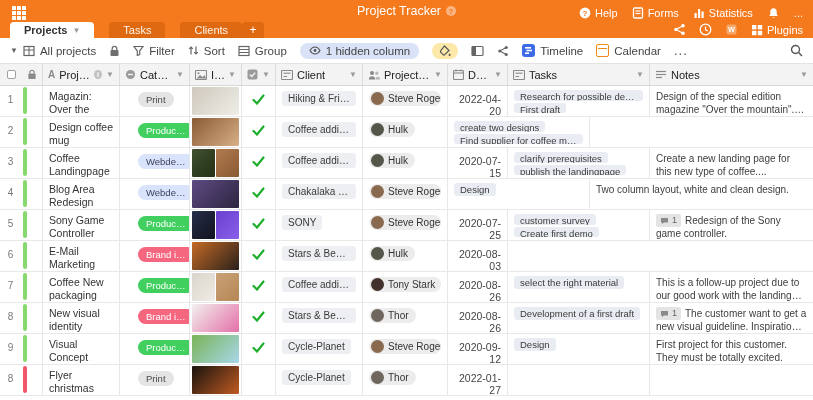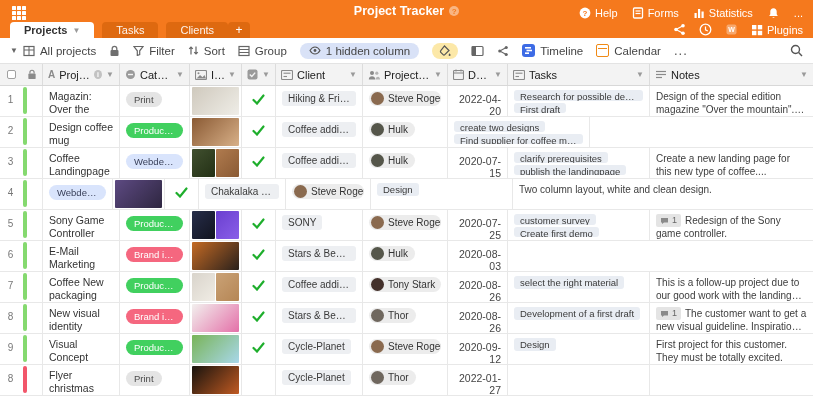--- a/index.html
+++ b/index.html
@@ -5,28 +5,28 @@
   * { box-sizing: border-box; margin: 0; padding: 0; }
   html,body { width: 813px; height: 400px; overflow: hidden; }
   body { font-family: "Liberation Sans", sans-serif; background: #fff; color:#333; }
 
   
   .appbar { background:#F5791D; height:38px; position:relative; }
   .appbar-row1 { display:flex; align-items:center; height:22px; padding:0 10px; position:relative; }
   .grid-logo { display:grid; grid-template-columns:repeat(3,4px); grid-template-rows:repeat(3,4px); gap:1px; margin-left:2px; margin-top:4px; }
   .grid-logo i { background:#fff; display:block; border-radius:0.5px; }
   .app-title-wrap { position:absolute; left:0; right:0; top:0; height:22px; display:flex; align-items:center; justify-content:center; gap:5px; pointer-events:none; }
-  .app-title { color:#fff; font-weight:bold; font-size:12.5px; }
+  .app-title { color:#fff; font-weight:normal; font-size:12.5px; }
   .title-dot { width:10px; height:10px; border-radius:50%; background:rgba(255,255,255,.45); color:#F5791D; font-size:8px; font-weight:bold; display:flex; align-items:center; justify-content:center; }
   .top-right { margin-left:auto; display:flex; align-items:center; gap:14px; color:#fff; font-size:11px; margin-top:4px; }
   .top-item { display:flex; align-items:center; gap:4px; cursor:pointer; }
   .top-right svg { display:block; }
 
   .appbar-row2 { display:flex; align-items:flex-end; height:16px; padding:0 0 0 10px; }
-  .tabs { display:flex; align-items:flex-end; gap:8px; }
+  .tabs { display:flex; align-items:flex-end; gap:15px; }
   .tab { height:16px; padding:0 14px; font-size:11px; display:flex; align-items:center; gap:5px; border-radius:4px 4px 0 0; background:#DE6910; color:rgba(255,255,255,.92); cursor:pointer; white-space:nowrap; }
   .tab.active { background:#fff; color:#333; font-weight:bold; }
   .tab .caret { font-size:8px; color:#999; }
   .tab-add { background:#DE6910; color:#fff; height:16px; width:22px; border-radius:4px 4px 0 0; display:flex; align-items:center; justify-content:center; font-size:12px; cursor:pointer; }
   .subnav-right { margin-left:auto; display:flex; align-items:center; gap:13px; padding-right:10px; color:#fff; font-size:11px; margin-bottom:2px; }
 
   
   .toolbar { height:26px; background:#fff; border-bottom:1px solid #e3e3e3; display:flex; align-items:center; padding:0 10px; gap:13px; font-size:11.5px; color:#454545; }
   .tb-item { display:flex; align-items:center; gap:5px; cursor:pointer; white-space:nowrap; }
   .tb-caret { font-size:8px; color:#666; }
@@ -55,21 +55,21 @@
   .w-notes{flex:1; border-right:none !important;}
 
   .grow { display:flex; height:31px; border-bottom:1px solid #e8e8e8; background:#fff; }
   .cell { padding:3px 6px; border-right:1px solid #e8e8e8; overflow:hidden; }
   .cell-rownum { width:43px; position:relative; border-right:1px solid #e8e8e8; }
   .rownum { width:21px; text-align:center; font-size:10px; color:#777; padding-top:8px; }
   .rowbar { position:absolute; left:23px; top:1px; bottom:2px; width:4px; border-radius:2px; }
   .bar-green { background:#85D96F; } .bar-red { background:#F2566B; }
 
   .cell-project { font-size:10.5px; line-height:13px; color:#333; padding-top:4px; }
-  .cat-pill { display:inline-block; font-size:9.5px; padding:2px 8px; border-radius:9px; margin-top:3px; max-width:100%; white-space:nowrap; overflow:hidden; text-overflow:ellipsis; }
+  .cat-pill { display:inline-block; font-size:9.5px; padding:2px 8px; border-radius:9px; margin-top:3px; max-width:100%; white-space:nowrap; overflow:hidden; text-overflow:ellipsis;margin-left:12px; }
   .cell-image { padding:1px 2px; display:flex; gap:1px; align-items:center; }
   .thumb { height:28px; border-radius:1px; flex:1; }
   .cell-check { display:flex; align-items:flex-start; justify-content:center; padding-top:8px; }
   .client-pill { display:inline-block; background:#EDEFF2; color:#3a3a3a; font-size:10px; padding:2px 6px; border-radius:3px; margin-top:2px; white-space:nowrap; max-width:100%; overflow:hidden; text-overflow:ellipsis; }
   .leader-pill { display:inline-flex; align-items:center; gap:4px; background:#ECECEC; border-radius:9px; padding:1px 7px 1px 2px; font-size:10px; color:#333; margin-top:2px; max-width:100%; white-space:nowrap; overflow:hidden; }
   .avatar { width:13px; height:13px; border-radius:50%; flex:0 0 auto; }
   .cell-deadline { font-size:10.5px; color:#444; text-align:right; padding-top:7px; }
   .cell-tasks { display:flex; flex-direction:column; align-items:flex-start; gap:2px; padding-top:4px; }
   .task-pill { background:#E9EDF3; color:#3a3a3a; font-size:9.5px; padding:1px 6px; border-radius:3px; white-space:nowrap; max-width:100%; overflow:hidden; text-overflow:ellipsis;text-align:center; }
   .cell-notes { font-size:10px; line-height:13px; color:#3d3d3d; padding-top:4px; }
@@ -422,20 +422,21 @@
         </div>
         <div class="cell cell-notes w-notes">
           <div class="notes-clamp"><span>Create a new landing page for this new type of coffee....</span></div>
         </div>
       </div>
       <div class="grow">
         <div class="cell-rownum">
           <div class="rownum">4</div>
           <div class="rowbar bar-green"></div>
         </div>
+        <div class="cell cell-project w-project">Blog Area Redesign</div>
         <div class="cell w-category"><span class="cat-pill" style="background:#D9E4FC;color:#39405a;">Webdesign</span></div>
         <div class="cell cell-image w-image">
           <span class="thumb" style="background:linear-gradient(135deg,#5d4a82,#2e2640);"></span>
         </div>
         <div class="cell cell-check w-check">
           <svg width="13" height="11" viewBox="0 0 13 11">
             <path d="M1.5 6 5 9.5 11.5 1.5" fill="none" stroke="#1EAE2C" stroke-width="2.2" stroke-linecap="round"></path>
           </svg>
         </div>
         <div class="cell w-client"><span class="client-pill">Chakalaka Inc.</span></div>

